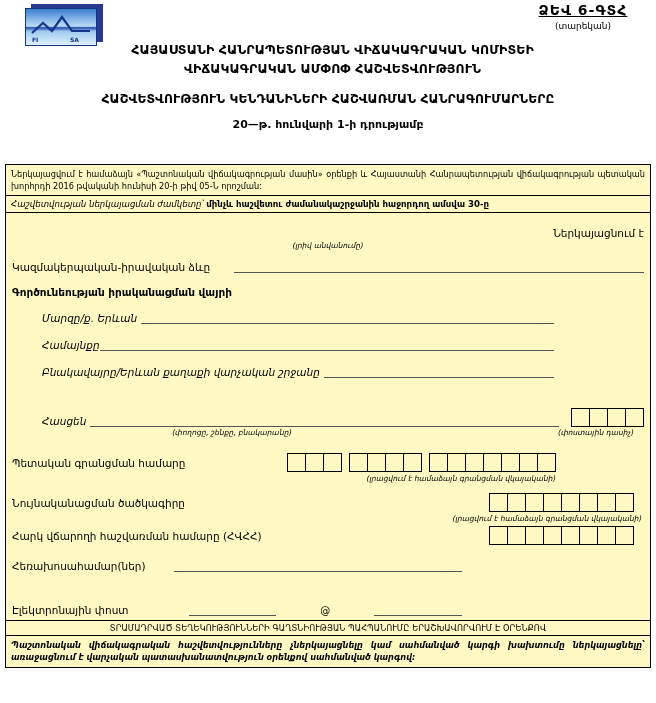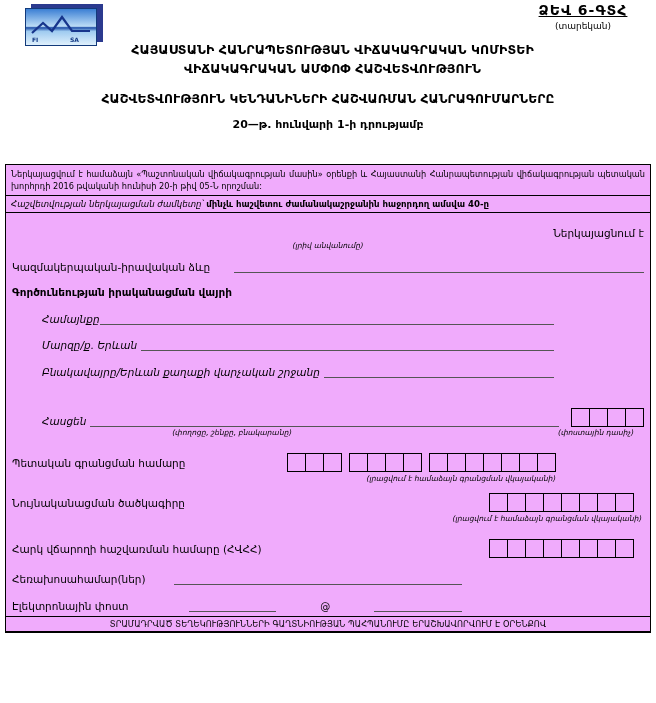--- a/index.html
+++ b/index.html
@@ -110,21 +110,21 @@
   }
 
   
   .form-box {
     position: absolute;
     left: 5px;
     top: 164px;
     width: 646px;
     border: 1px solid #000;
     box-sizing: border-box;
-    background: #f0abfc;
+    background: #fef9c3;
   }
 
   .legal-note {
     padding: 4px 5px 3px 5px;
     font-size: 8.2px;
     line-height: 11.5px;
     text-align: justify;
     border-bottom: 1px solid #000;
   }
   .deadline-note {
@@ -237,46 +237,46 @@
   <div class="doc-title">ՀԱՇՎԵՏՎՈՒԹՅՈՒՆ ԿԵՆԴԱՆԻՆԵՐԻ ՀԱՇՎԱՌՄԱՆ ՀԱՆՐԱԳՈՒՄԱՐՆԵՐԸ</div>
   <div class="doc-date">20—թ. հունվարի 1-ի դրությամբ</div>
 </div>
 
 <div class="form-box">
 
   <div class="legal-note">Ներկայացվում է համաձայն «Պաշտոնական վիճակագրության մասին» օրենքի և Հայաստանի Հանրապետության վիճակագրության պետական խորհրդի 2016 թվականի հունիսի 20-ի թիվ 05-Ն որոշման:</div>
 
   <div class="deadline-note">
     <span>Հաշվետվության ներկայացման ժամկետը՝</span>
-    <b>մինչև հաշվետու ժամանակաշրջանին հաջորդող ամսվա 40-ը</b>
+    <b>մինչև հաշվետու ժամանակաշրջանին հաջորդող ամսվա 30-ը</b>
   </div>
 
   <div class="body-area">
 
     <div class="row" style="margin-top:14px;flex-direction:column;">
       <span class="lbl">Ներկայացնում է</span>
       <span class="line"></span>
     </div>
     <div class="hint" style="margin-top:1px;">(լրիվ անվանումը)</div>
 
     <div class="row" style="margin-top:11px;gap:20px;">
       <span class="lbl">Կազմակերպական-իրավական ձևը</span>
       <span class="line"></span>
     </div>
 
     <div class="sec-head">Գործունեության իրականացման վայրի</div>
 
+    <div class="row indent" style="margin-top:14px;">
+      <span class="lbl it">Մարզը/ք. Երևան</span>
+      <span class="line" style="margin-right:90px;"></span>
+    </div>
+
     <div class="row indent" style="margin-top:15px;">
       <span class="lbl it">Համայնքը</span>
       <span class="line" style="margin-right:90px;margin-left:0;"></span>
-    </div>
-
-    <div class="row indent" style="margin-top:14px;">
-      <span class="lbl it">Մարզը/ք. Երևան</span>
-      <span class="line" style="margin-right:90px;"></span>
     </div>
 
     <div class="row indent" style="margin-top:15px;">
       <span class="lbl it">Բնակավայրը/Երևան քաղաքի վարչական շրջանը</span>
       <span class="line" style="margin-right:90px;"></span>
     </div>
 
     <div class="row indent" style="margin-top:30px;margin-right:0;">
       <span class="lbl it">Հասցեն</span>
       <span class="line" style="margin-right:12px;"></span>
@@ -329,43 +329,46 @@
         <span class="cell"></span>
         <span class="cell"></span>
         <span class="cell"></span>
         <span class="cell"></span>
         <span class="cell"></span>
         <span class="cell"></span>
       </span>
     </div>
     <div class="hint" style="text-align:right;margin-top:2px;margin-right:2px;">(լրացվում է համաձայն գրանցման վկայականի)</div>
 
-    <div class="codeline" style="margin-top:16px;">
+    <div class="codeline" style="margin-top:3px;">
       <span class="lbl">Հարկ վճարողի հաշվառման համարը (ՀՎՀՀ)</span>
       <span class="spacer"></span>
       <span class="boxes" style="margin-right:10px;">
         <span class="cell"></span>
         <span class="cell"></span>
         <span class="cell"></span>
         <span class="cell"></span>
         <span class="cell"></span>
         <span class="cell"></span>
         <span class="cell"></span>
         <span class="cell"></span>
       </span>
     </div>
 
     <div class="row" style="margin-top:15px;gap:24px;">
       <span class="lbl">Հեռախոսահամար(ներ)</span>
       <span class="line" style="margin-right:182px;"></span>
     </div>
 
-    <div class="row" style="margin-top:15px;gap:44px;">
+    <div class="row" style="margin-top:32px;gap:44px;">
       <span class="lbl">Էլեկտրոնային փոստ</span>
       <span class="line" style="margin-left:16px;max-width:200px;"></span>
       <span style="font-size:10px;">@</span>
       <span class="line" style="margin-left:0;margin-right:182px;max-width:112px;"></span>
     </div>
 
   </div>
 
   <div class="footer-warn">ՏՐԱՄԱԴՐՎԱԾ ՏԵՂԵԿՈՒԹՅՈՒՆՆԵՐԻ ԳԱՂՏՆԻՈՒԹՅԱՆ ՊԱՀՊԱՆՈՒՄԸ ԵՐԱՇԽԱՎՈՐՎՈՒՄ Է ՕՐԵՆՔՈՎ</div>
+  <div class="footer-note">
+    <p>Պաշտոնական վիճակագրական հաշվետվությունները չներկայացնելը կամ սահմանված կարգի խախտումը ներկայացնելը՝ առաջացնում է վարչական պատասխանատվություն օրենքով սահմանված կարգով:</p>
+  </div>
 </div>
 
 </body></html>

